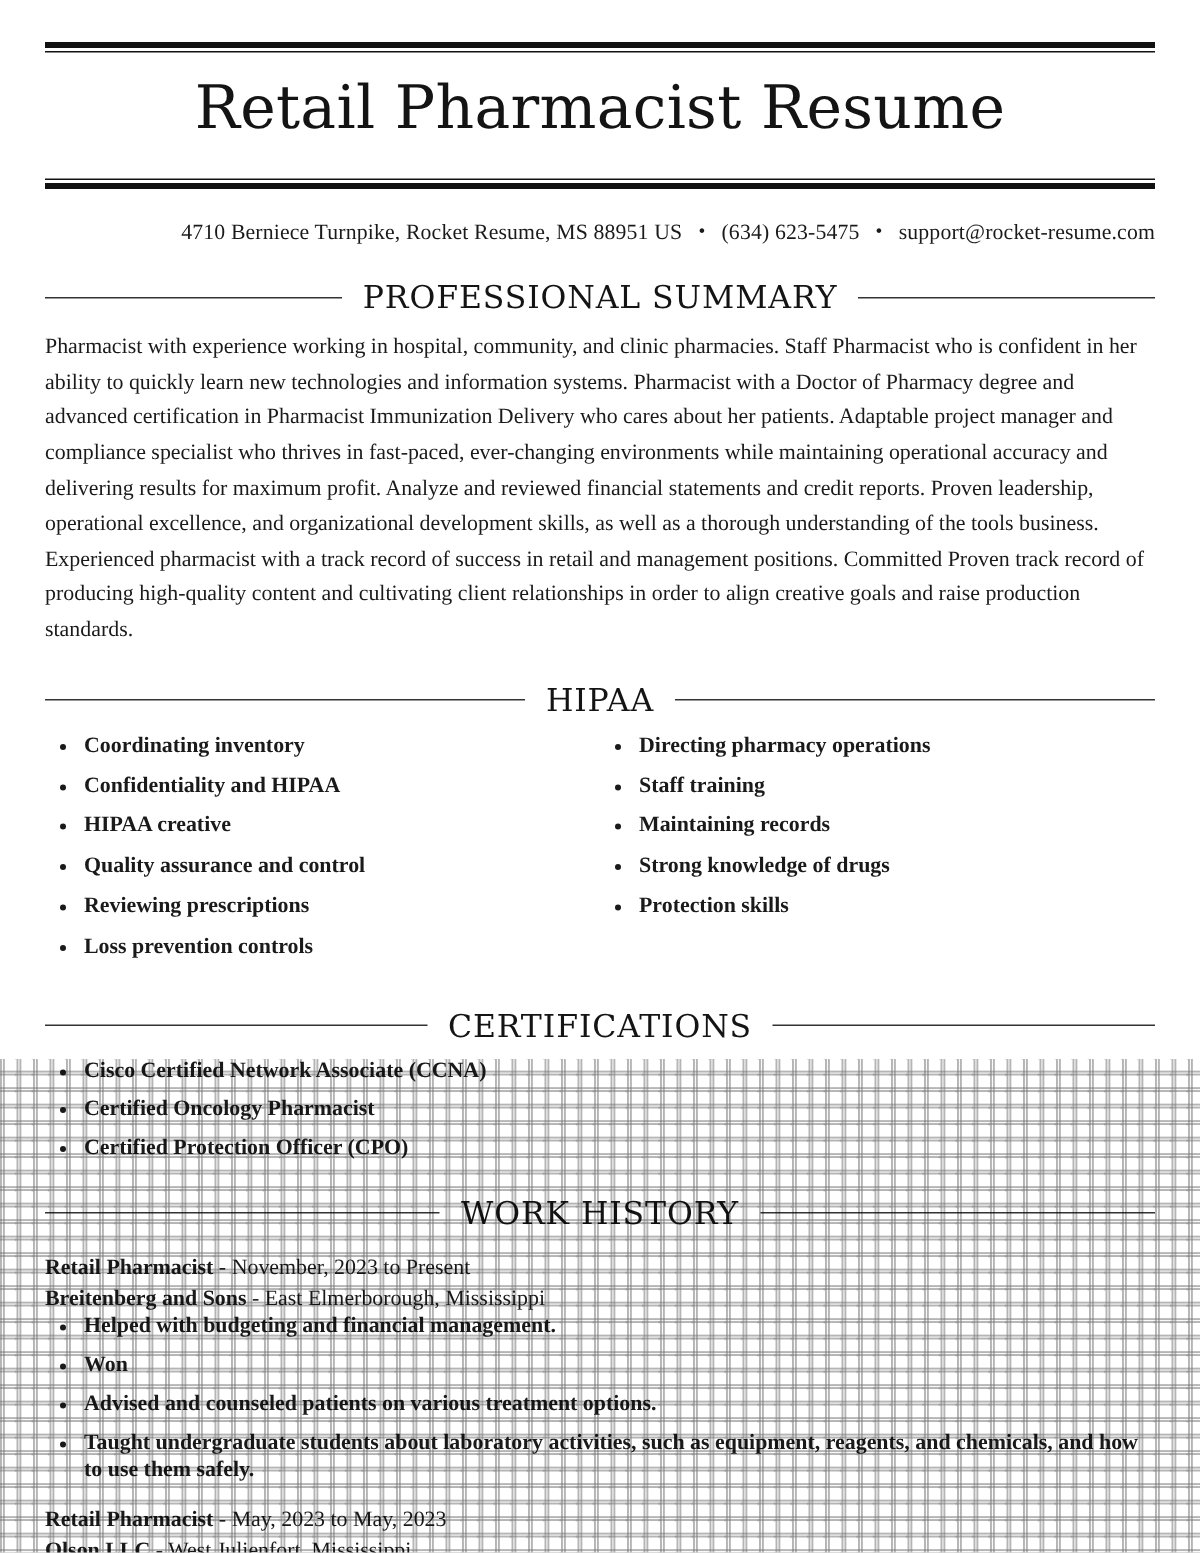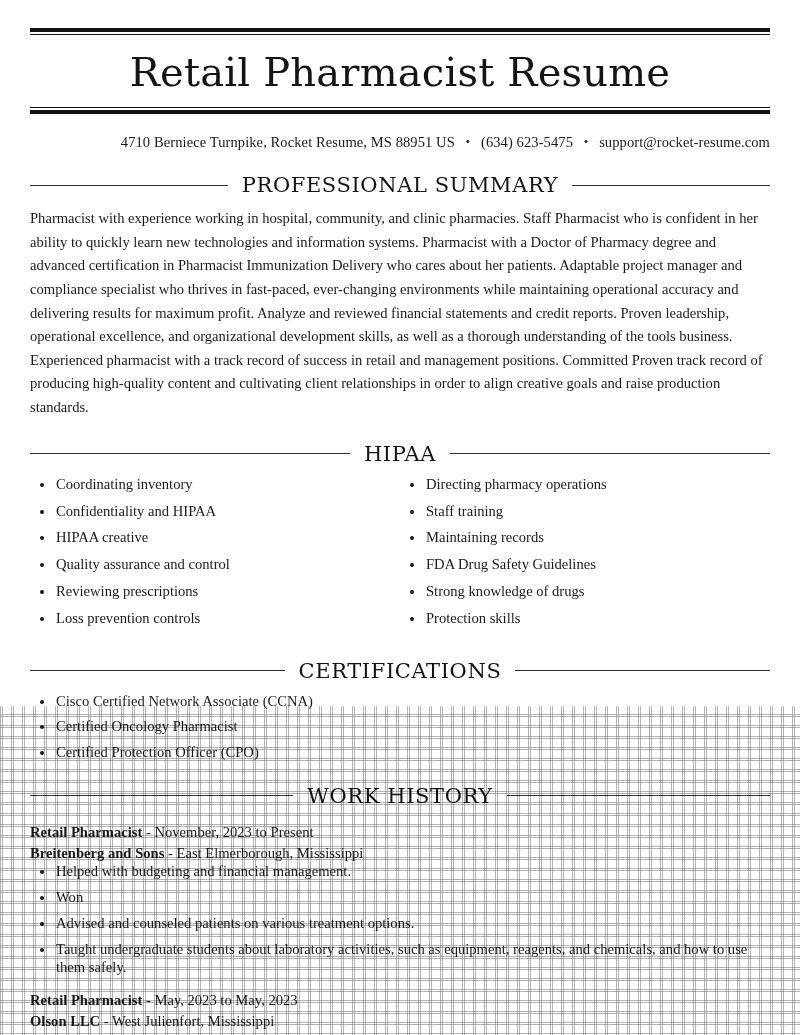--- a/index.html
+++ b/index.html
@@ -29,21 +29,21 @@
     margin-top: 28px;
     border-top: 4px solid #111111;
     border-bottom: 4px solid #111111;
     padding: 0;
   }
   .header-inner {
     border-top: 1px solid #111111;
     border-bottom: 1px solid #111111;
     margin-top: 2px;
     margin-bottom: 2px;
-    padding: 14px 0 12px 0;
+    padding: 14px 0 24px 0;
   }
   .resume-title {
     font-family: "DejaVu Serif", "Liberation Serif", serif;
     font-size: 40px;
     font-weight: 400;
     text-align: center;
     letter-spacing: 0.2px;
     line-height: 1.15;
     margin: 0;
     color: #141414;
@@ -111,20 +111,21 @@
     margin: 0;
     padding: 0;
   }
   ul.bullets li {
     position: relative;
     padding-left: 26px;
     font-size: 14.6px;
     line-height: 1.22;
     margin-bottom: 8px;
     color: #1a1a1a;
+    font-weight: bold;
   }
   ul.bullets li::before {
     content: "";
     position: absolute;
     left: 10px;
     top: 7px;
     width: 4px;
     height: 4px;
     background: #1a1a1a;
     border-radius: 50%;
@@ -224,21 +225,20 @@
           <li>Quality assurance and control</li>
           <li>Reviewing prescriptions</li>
           <li>Loss prevention controls</li>
         </ul>
       </div>
       <div class="skills-col right">
         <ul class="bullets">
           <li>Directing pharmacy operations</li>
           <li>Staff training</li>
           <li>Maintaining records</li>
-          <li>FDA Drug Safety Guidelines</li>
           <li>Strong knowledge of drugs</li>
           <li>Protection skills</li>
         </ul>
       </div>
     </div>
   </div>
 
   <div class="section certs">
     <div class="section-head">
       <span class="rule"></span>

